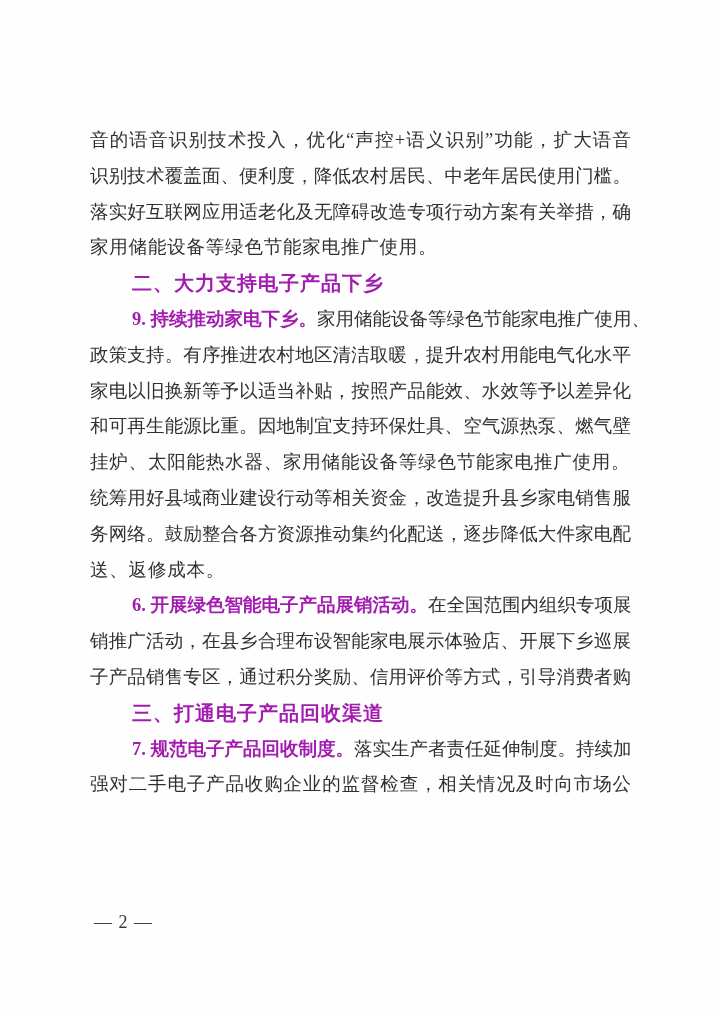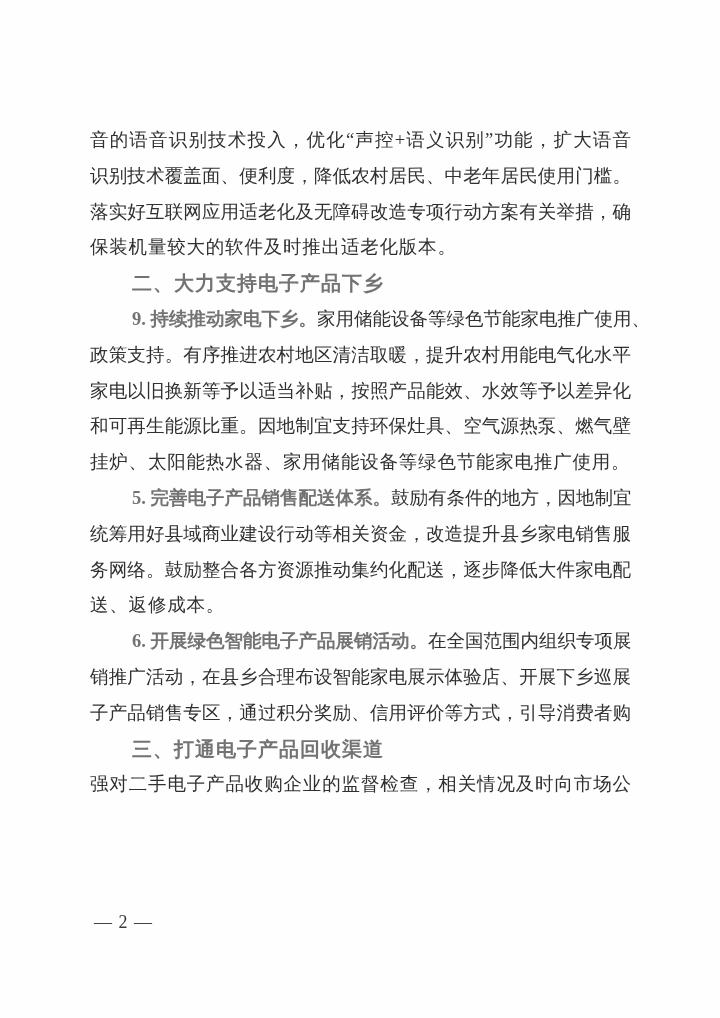--- a/index.html
+++ b/index.html
@@ -46,21 +46,21 @@
   .line.heading {
     font-family: "Liberation Sans", "DejaVu Sans", sans-serif;
     font-weight: 700;
     font-size: 20px;
     color: #141414;
     letter-spacing: 1px;
   }
   .run { font-weight: normal; }
   .run-bold {
     font-weight: 700;
-    color: #737373;
+    color: #a21caf;
   }
   .page-footer {
     position: absolute;
     left: 94px;
     top: 905px;
     height: 35px;
     line-height: 35px;
     font-size: 18px;
     letter-spacing: 1px;
     color: #3a3a3a;
@@ -69,31 +69,31 @@
 </style>
 </head>
 <body>
 
 <div class="page">
   <div class="text-block" id="lines-container">
 
   <div class="line justify"><span class="run">音的语音识别技术投入，优化“声控+语义识别”功能，扩大语音</span></div>
       <div class="line justify"><span class="run">识别技术覆盖面、便利度，降低农村居民、中老年居民使用门槛。</span></div>
       <div class="line justify"><span class="run">落实好互联网应用适老化及无障碍改造专项行动方案有关举措，确</span></div>
-      <div class="line"><span class="run">保装机量较大的软件及时推出适老化版本。</span></div>
+      <div class="line"><span class="run">家用储能设备等绿色节能家电推广使用。</span></div>
       <div class="line heading indent"><span class="run run-bold">二、大力支持电子产品下乡</span></div>
       <div class="line indent justify"><span class="run run-bold">9. 持续推动家电下乡。</span><span class="run">家用储能设备等绿色节能家电推广使用、</span></div>
       <div class="line justify"><span class="run">政策支持。有序推进农村地区清洁取暖，提升农村用能电气化水平</span></div>
       <div class="line justify"><span class="run">家电以旧换新等予以适当补贴，按照产品能效、水效等予以差异化</span></div>
       <div class="line justify"><span class="run">和可再生能源比重。因地制宜支持环保灶具、空气源热泵、燃气壁</span></div>
       <div class="line"><span class="run">挂炉、太阳能热水器、家用储能设备等绿色节能家电推广使用。</span></div>
-      <div class="line indent justify"><span class="run run-bold">5. 完善电子产品销售配送体系。</span><span class="run">鼓励有条件的地方，因地制宜</span></div>
       <div class="line justify"><span class="run">统筹用好县域商业建设行动等相关资金，改造提升县乡家电销售服</span></div>
       <div class="line justify"><span class="run">务网络。鼓励整合各方资源推动集约化配送，逐步降低大件家电配</span></div>
       <div class="line"><span class="run">送、返修成本。</span></div>
       <div class="line indent justify"><span class="run run-bold">6. 开展绿色智能电子产品展销活动。</span><span class="run">在全国范围内组织专项展</span></div>
       <div class="line justify"><span class="run">销推广活动，在县乡合理布设智能家电展示体验店、开展下乡巡展</span></div>
       <div class="line justify"><span class="run">子产品销售专区，通过积分奖励、信用评价等方式，引导消费者购</span></div>
       <div class="line heading indent"><span class="run run-bold">三、打通电子产品回收渠道</span></div>
+      <div class="line indent justify"><span class="run run-bold">7. 规范电子产品回收制度。</span><span class="run">落实生产者责任延伸制度。持续加</span></div>
       <div class="line justify"><span class="run">强对二手电子产品收购企业的监督检查，相关情况及时向市场公</span></div>
     </div>
   <div class="page-footer">— 2 —</div>
 </div>
 
 </body></html>

